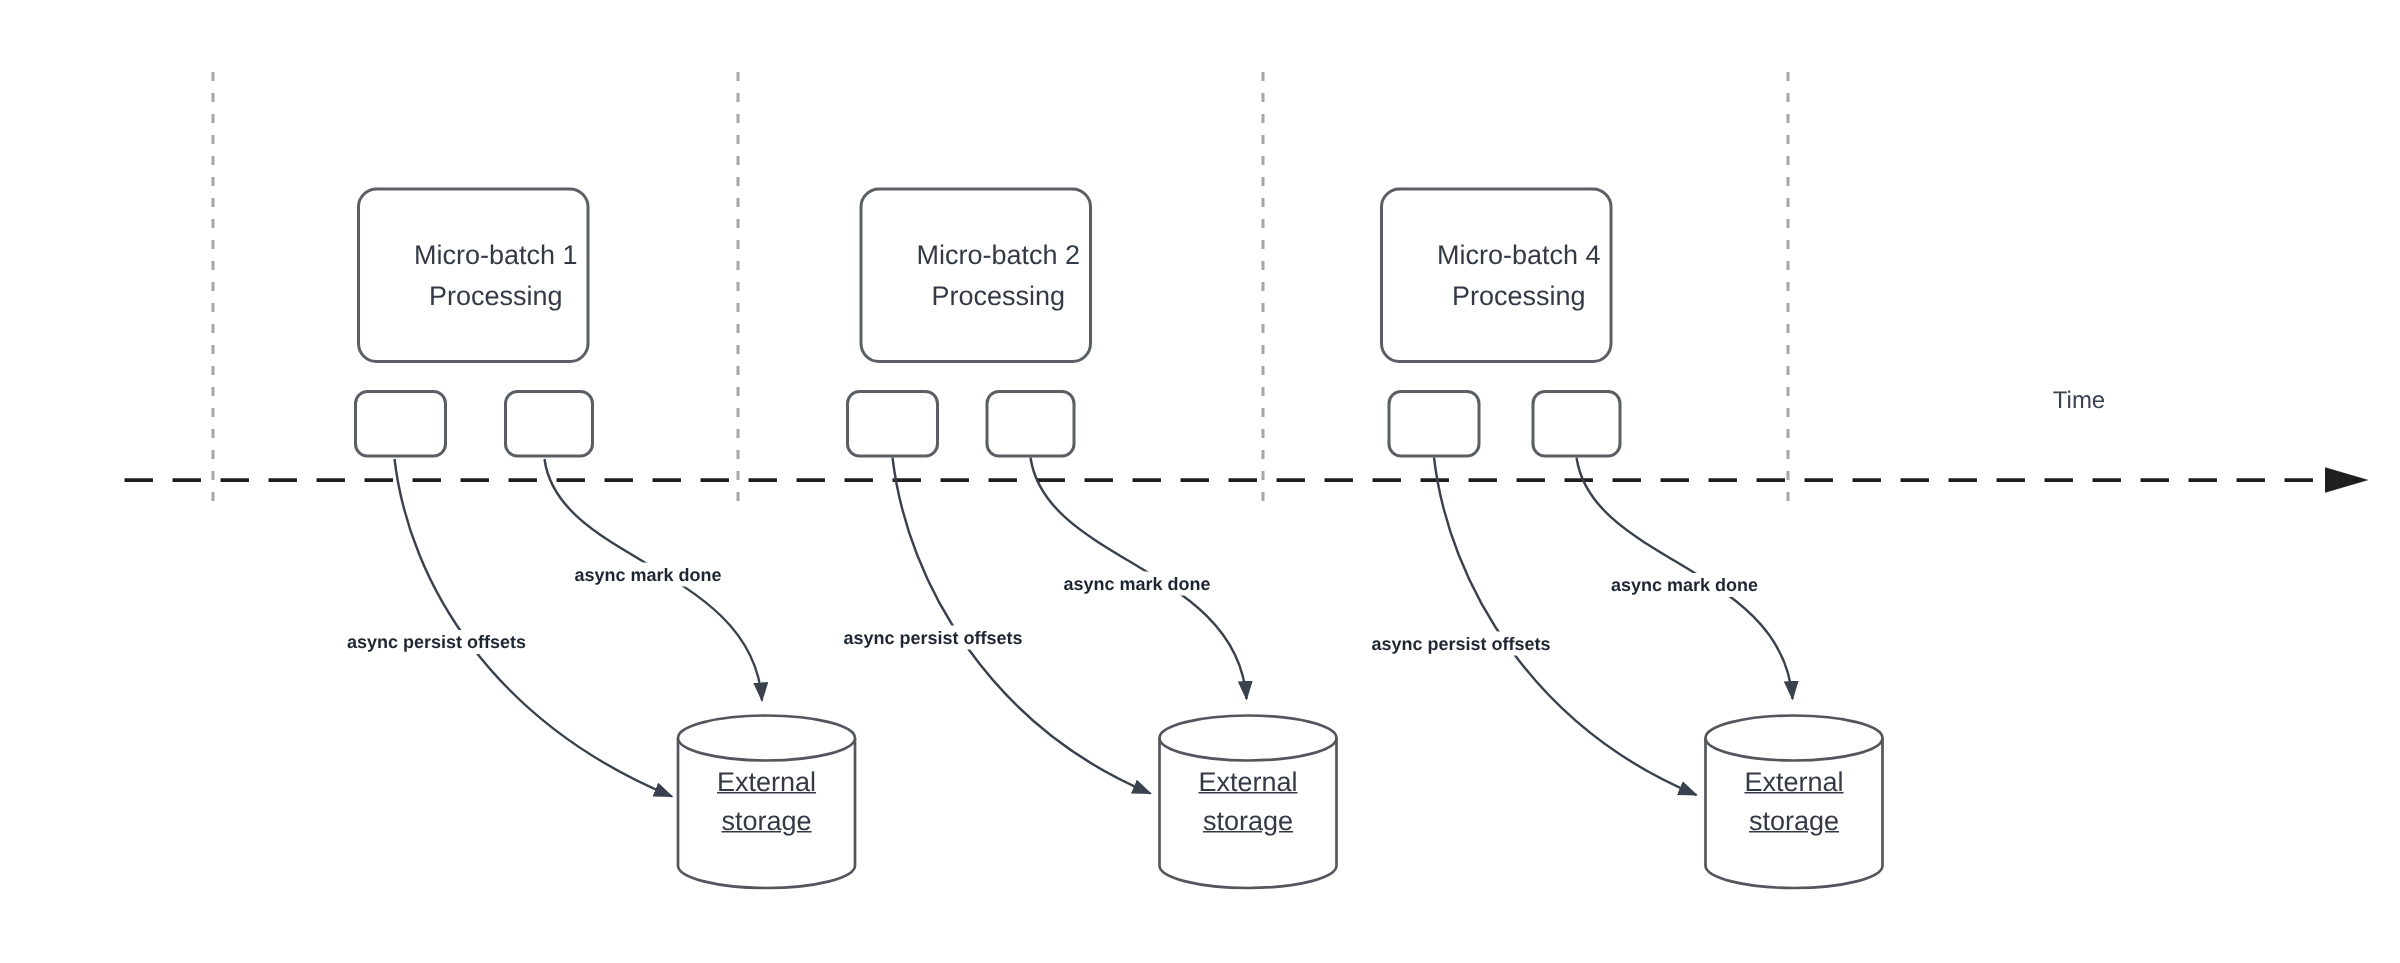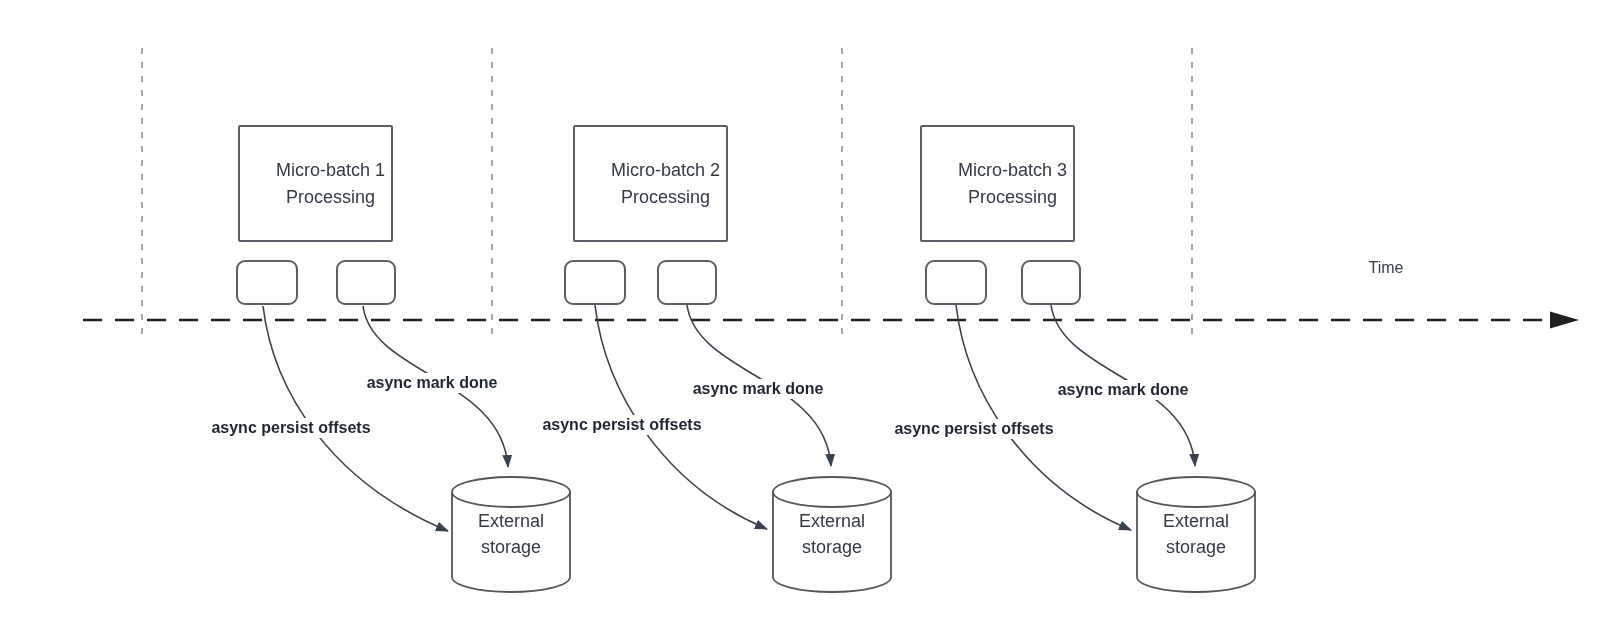--- a/index.html
+++ b/index.html
@@ -8,21 +8,21 @@
     width:1600px;height:642px;
     background:#ffffff;
     font-family:"Liberation Sans", sans-serif;
     overflow:hidden;
   }
   .canvas svg{position:absolute;left:0;top:0;}
   .proc-box{
     position:absolute;
     width:155px;height:117px;
     border:2px solid #5b5e65;
-    border-radius:2px;
+    border-radius:13px;
     background:#ffffff;
     display:flex;align-items:center;justify-content:center;
     box-sizing:border-box;
     padding-left:30px;
   }
   .proc-title{
     text-align:center;
     font-size:18px;line-height:27px;
     color:#333a46;
   }
@@ -30,32 +30,33 @@
     position:absolute;
     height:45px;
     border:2px solid #5b5e65;
     border-radius:9px;
     background:#ffffff;
     box-sizing:border-box;
   }
   .async-label{
     position:absolute;
     transform:translate(-50%,-50%);
-    font-size:16px;font-weight:bold;
+    font-size:12px;font-weight:bold;
     color:#1f2633;
     background:#ffffff;
     padding:1px 3px;
     white-space:nowrap;
   }
   .cyl-label{
     position:absolute;
     transform:translate(-50%,-50%);
     text-align:center;
     font-size:18px;line-height:26px;
     color:#333a46;
+    text-decoration:underline;
   }
   .time-label{
     position:absolute;
     transform:translate(-50%,-50%);
     font-size:16px;
     color:#39414f;
   }
 </style>
 </head>
 <body>
@@ -130,21 +131,21 @@
     <div class="async-label" style="left:758px;top:389px;">async mark done</div>
     <div class="cyl-label" style="left:832px;top:534px;">
       <div>External</div>
       <div>storage</div>
     </div>
   </div>
 
   <div>
     <div class="proc-box" style="left:920px;top:125px;">
       <div class="proc-title">
-        <div>Micro-batch 3</div>
+        <div>Micro-batch 4</div>
         <div>Processing</div>
       </div>
     </div>
     <div class="small-box" style="left:925px;top:260px;width:62px;"></div>
     <div class="small-box" style="left:1021px;top:260px;width:60px;"></div>
     <div class="async-label" style="left:974px;top:429px;">async persist offsets</div>
     <div class="async-label" style="left:1123px;top:390px;">async mark done</div>
     <div class="cyl-label" style="left:1196px;top:534px;">
       <div>External</div>
       <div>storage</div>

